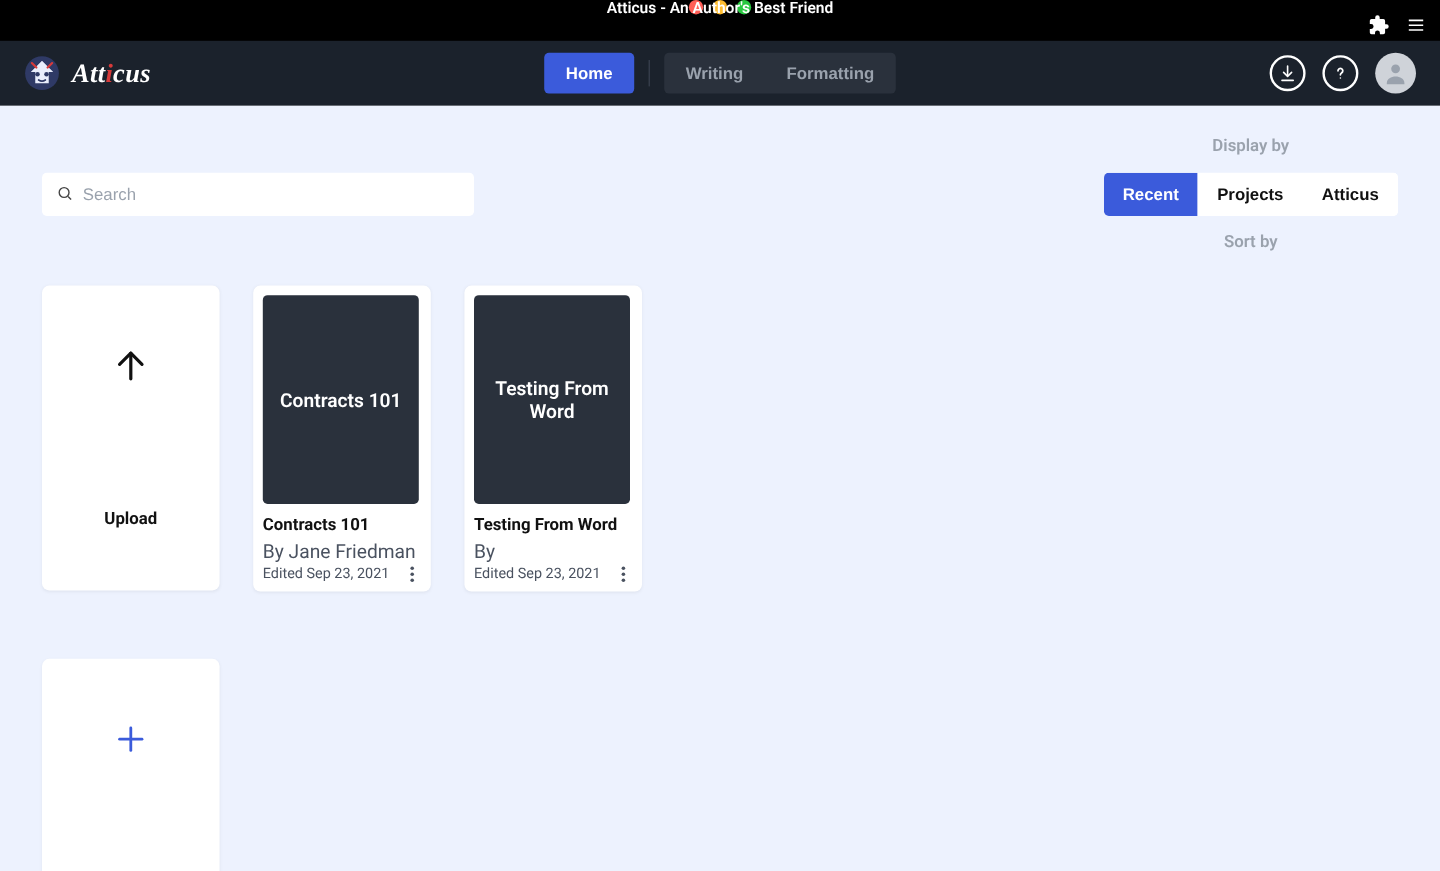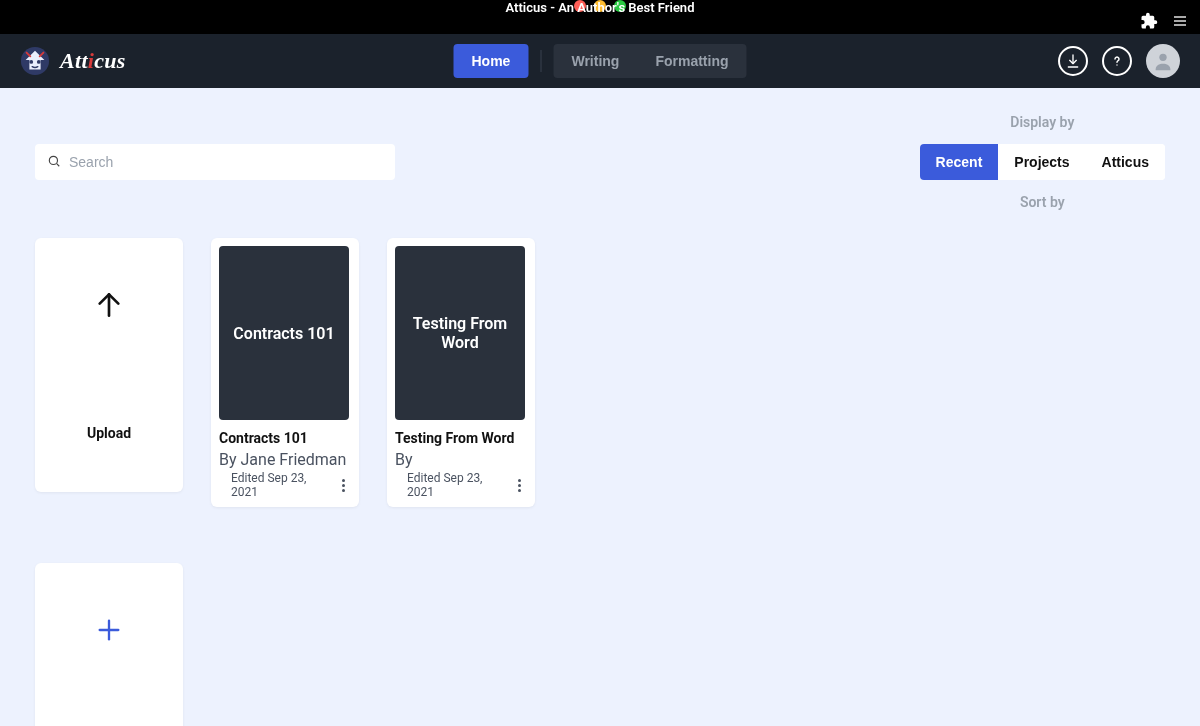--- a/index.html
+++ b/index.html
@@ -44,21 +44,21 @@
   .grid { margin-top: 28px; display: flex; flex-wrap: wrap; gap: 28px; width: 860px; }
   .card { width: 148px; height: 254px; background: #fff; border-radius: 6px; box-shadow: 0 1px 3px rgba(0,0,0,0.06); display: flex; flex-direction: column; align-items: center; justify-content: center; cursor: pointer; }
   .card.upload .icon, .card.new .icon { margin-top: 0; }
   .card .cap { margin-top: 100px; font-size: 14px; font-weight: 700; color: #111; }
   .card.new .cap { color: #3b5bdb; }
   .book-card { width: 148px; background: #fff; border-radius: 6px; box-shadow: 0 1px 3px rgba(0,0,0,0.06); padding: 8px; cursor: pointer; }
   .cover { width: 130px; height: 174px; background: #2a313c; border-radius: 4px; color: #fff; display: flex; align-items: center; justify-content: center; text-align: center; font-weight: 600; font-size: 16px; padding: 8px; }
   .book-title { margin-top: 10px; font-size: 14px; font-weight: 700; color: #111; }
   .book-author { margin-top: 4px; font-size: 16px; color: #4a5260; }
   .book-footer { display: flex; align-items: center; justify-content: space-between; margin-top: 2px; }
-  .book-edited { font-size: 12px; color: #4a5260; margin-left: 12px; }
+  .book-edited { font-size: 12px; color: #4a5260; }
   .kebab { width: 16px; display: flex; flex-direction: column; align-items: center; gap: 2px; cursor: pointer; }
   .kebab span { width: 3px; height: 3px; background: #4a5260; border-radius: 50%; display: block; }
   .row2 { width: 100%; }
 </style>
 </head>
 <body>
 
 <div class="titlebar">
   <div class="traffic">
     <div class="dot red"></div>

